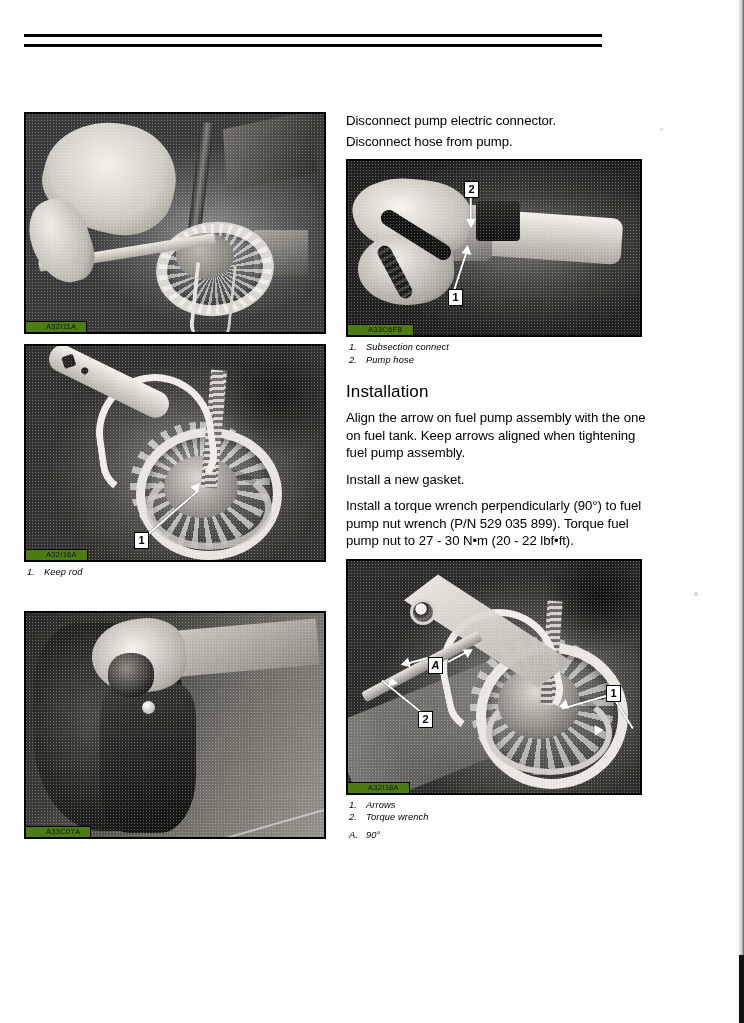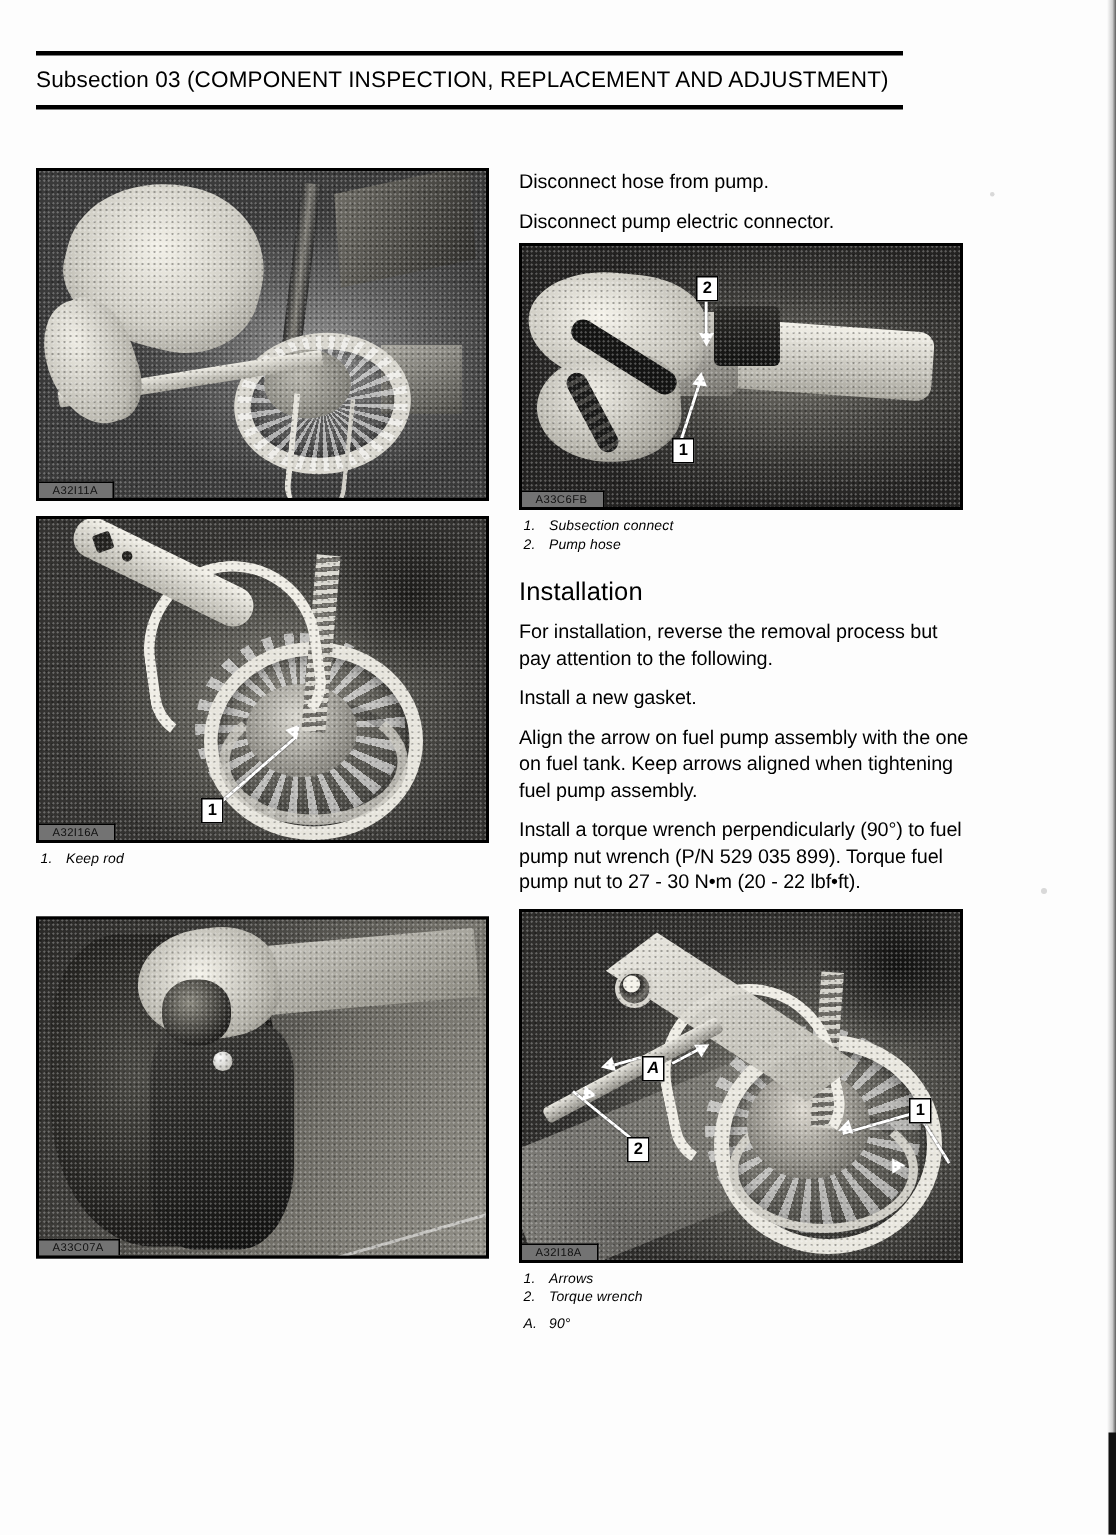--- a/index.html
+++ b/index.html
@@ -124,26 +124,26 @@
       radial-gradient(rgba(255,255,255,0.55) 0.6px, rgba(0,0,0,0) 0.7px),
       radial-gradient(rgba(0,0,0,0.55) 0.6px, rgba(0,0,0,0) 0.7px);
     background-size: 3px 3px, 4px 4px;
     background-position: 0 0, 1px 2px;
     pointer-events: none;
   }
   .photo-id {
     position: absolute;
     left: 0;
     bottom: 0;
-    background: #737373;
+    background: #4d7c0f;
     color: #111;
     font-size: 7.5px;
     font-family: "Liberation Sans", sans-serif;
     letter-spacing: 0.3px;
-    padding: 1px 10px 1px 9px;
+    padding: 1px 10px 1px 20px;
     border-top: 1px solid #000;
     border-right: 1px solid #000;
     line-height: 1.1;
   }
   .callout {
     position: absolute;
     background: #fff;
     color: #000;
     border: 1px solid #000;
     font-size: 11px;
@@ -452,21 +452,20 @@
 
 <div class="page">
 
   <div class="scan-edge-right"></div>
   <div class="scan-edge-bottom-bar"></div>
   <div class="scan-speck" style="left:660px;top:128px;width:3px;height:3px;"></div>
   <div class="scan-speck" style="left:694px;top:592px;width:4px;height:4px;"></div>
 
   <div class="header">
     <div class="rule-top"></div>
-    <div class="subsection-title">Subsection 03 (COMPONENT INSPECTION, REPLACEMENT AND ADJUSTMENT)</div>
     <div class="rule-bottom"></div>
   </div>
 
   <div class="col col-left">
 
     <div class="figure">
       <div class="photo-frame ph1" style="width:302px;height:222px;">
         <div class="photo-inner">
           <div class="bg"></div>
           <div class="tray"></div>
@@ -530,22 +529,22 @@
           <div class="grain"></div>
         </div>
         <div class="photo-id">A33C07A</div>
       </div>
     </div>
 
   </div>
 
   <div class="col col-right">
 
+    <p class="body tight">Disconnect pump electric connector.</p>
     <p class="body">Disconnect hose from pump.</p>
-    <p class="body tight">Disconnect pump electric connector.</p>
 
     <div class="figure" style="margin-top:6px;">
       <div class="photo-frame ph1" style="width:296px;height:178px;background:#2b2b2b;">
         <div class="photo-inner">
           <div style="position:absolute;inset:0;background:radial-gradient(ellipse 170px 90px at 60% 48%, #6f6d66 0%, #3a3936 60%, #232221 100%);"></div>
 
           <div style="position:absolute;left:104px;top:52px;width:170px;height:46px;border-radius:10px;background:linear-gradient(180deg,#f3f1e9,#a8a69d);transform:rotate(4deg);"></div>
           <div style="position:absolute;left:92px;top:44px;width:52px;height:56px;border-radius:8px;background:linear-gradient(160deg,#dedcd4,#6d6b65);"></div>
           <div style="position:absolute;left:128px;top:40px;width:44px;height:40px;background:linear-gradient(180deg,#2d2c29,#121211);border-radius:4px;"></div>
 
@@ -572,23 +571,22 @@
           <span class="txt">Subsection connect</span>
         </div>
         <div class="row">
           <span class="num">2.</span>
           <span class="txt">Pump hose</span>
         </div>
       </div>
     </div>
 
     <h2 class="heading">Installation</h2>
-    <p class="body">For installation, reverse the removal process but pay attention to the following.</p>
+    <p class="body">Align the arrow on fuel pump assembly with the one on fuel tank.  Keep arrows aligned when tightening fuel pump assembly.</p>
     <p class="body">Install a new gasket.</p>
-    <p class="body">Align the arrow on fuel pump assembly with the one on fuel tank.  Keep arrows aligned when tightening fuel pump assembly.</p>
     <p class="body">Install a torque wrench perpendicularly (90°) to fuel pump nut wrench (P/N 529 035 899).  Torque fuel pump nut to 27 - 30 N•m (20 - 22 lbf•ft).</p>
 
     <div class="figure" style="margin-top:4px;">
       <div class="photo-frame ph4" style="width:296px;height:236px;">
         <div class="photo-inner">
           <div class="bg"></div>
           <div class="corner-dark"></div>
           <div class="band"></div>
           <div class="teeth"></div>
           <div class="ring"></div>

